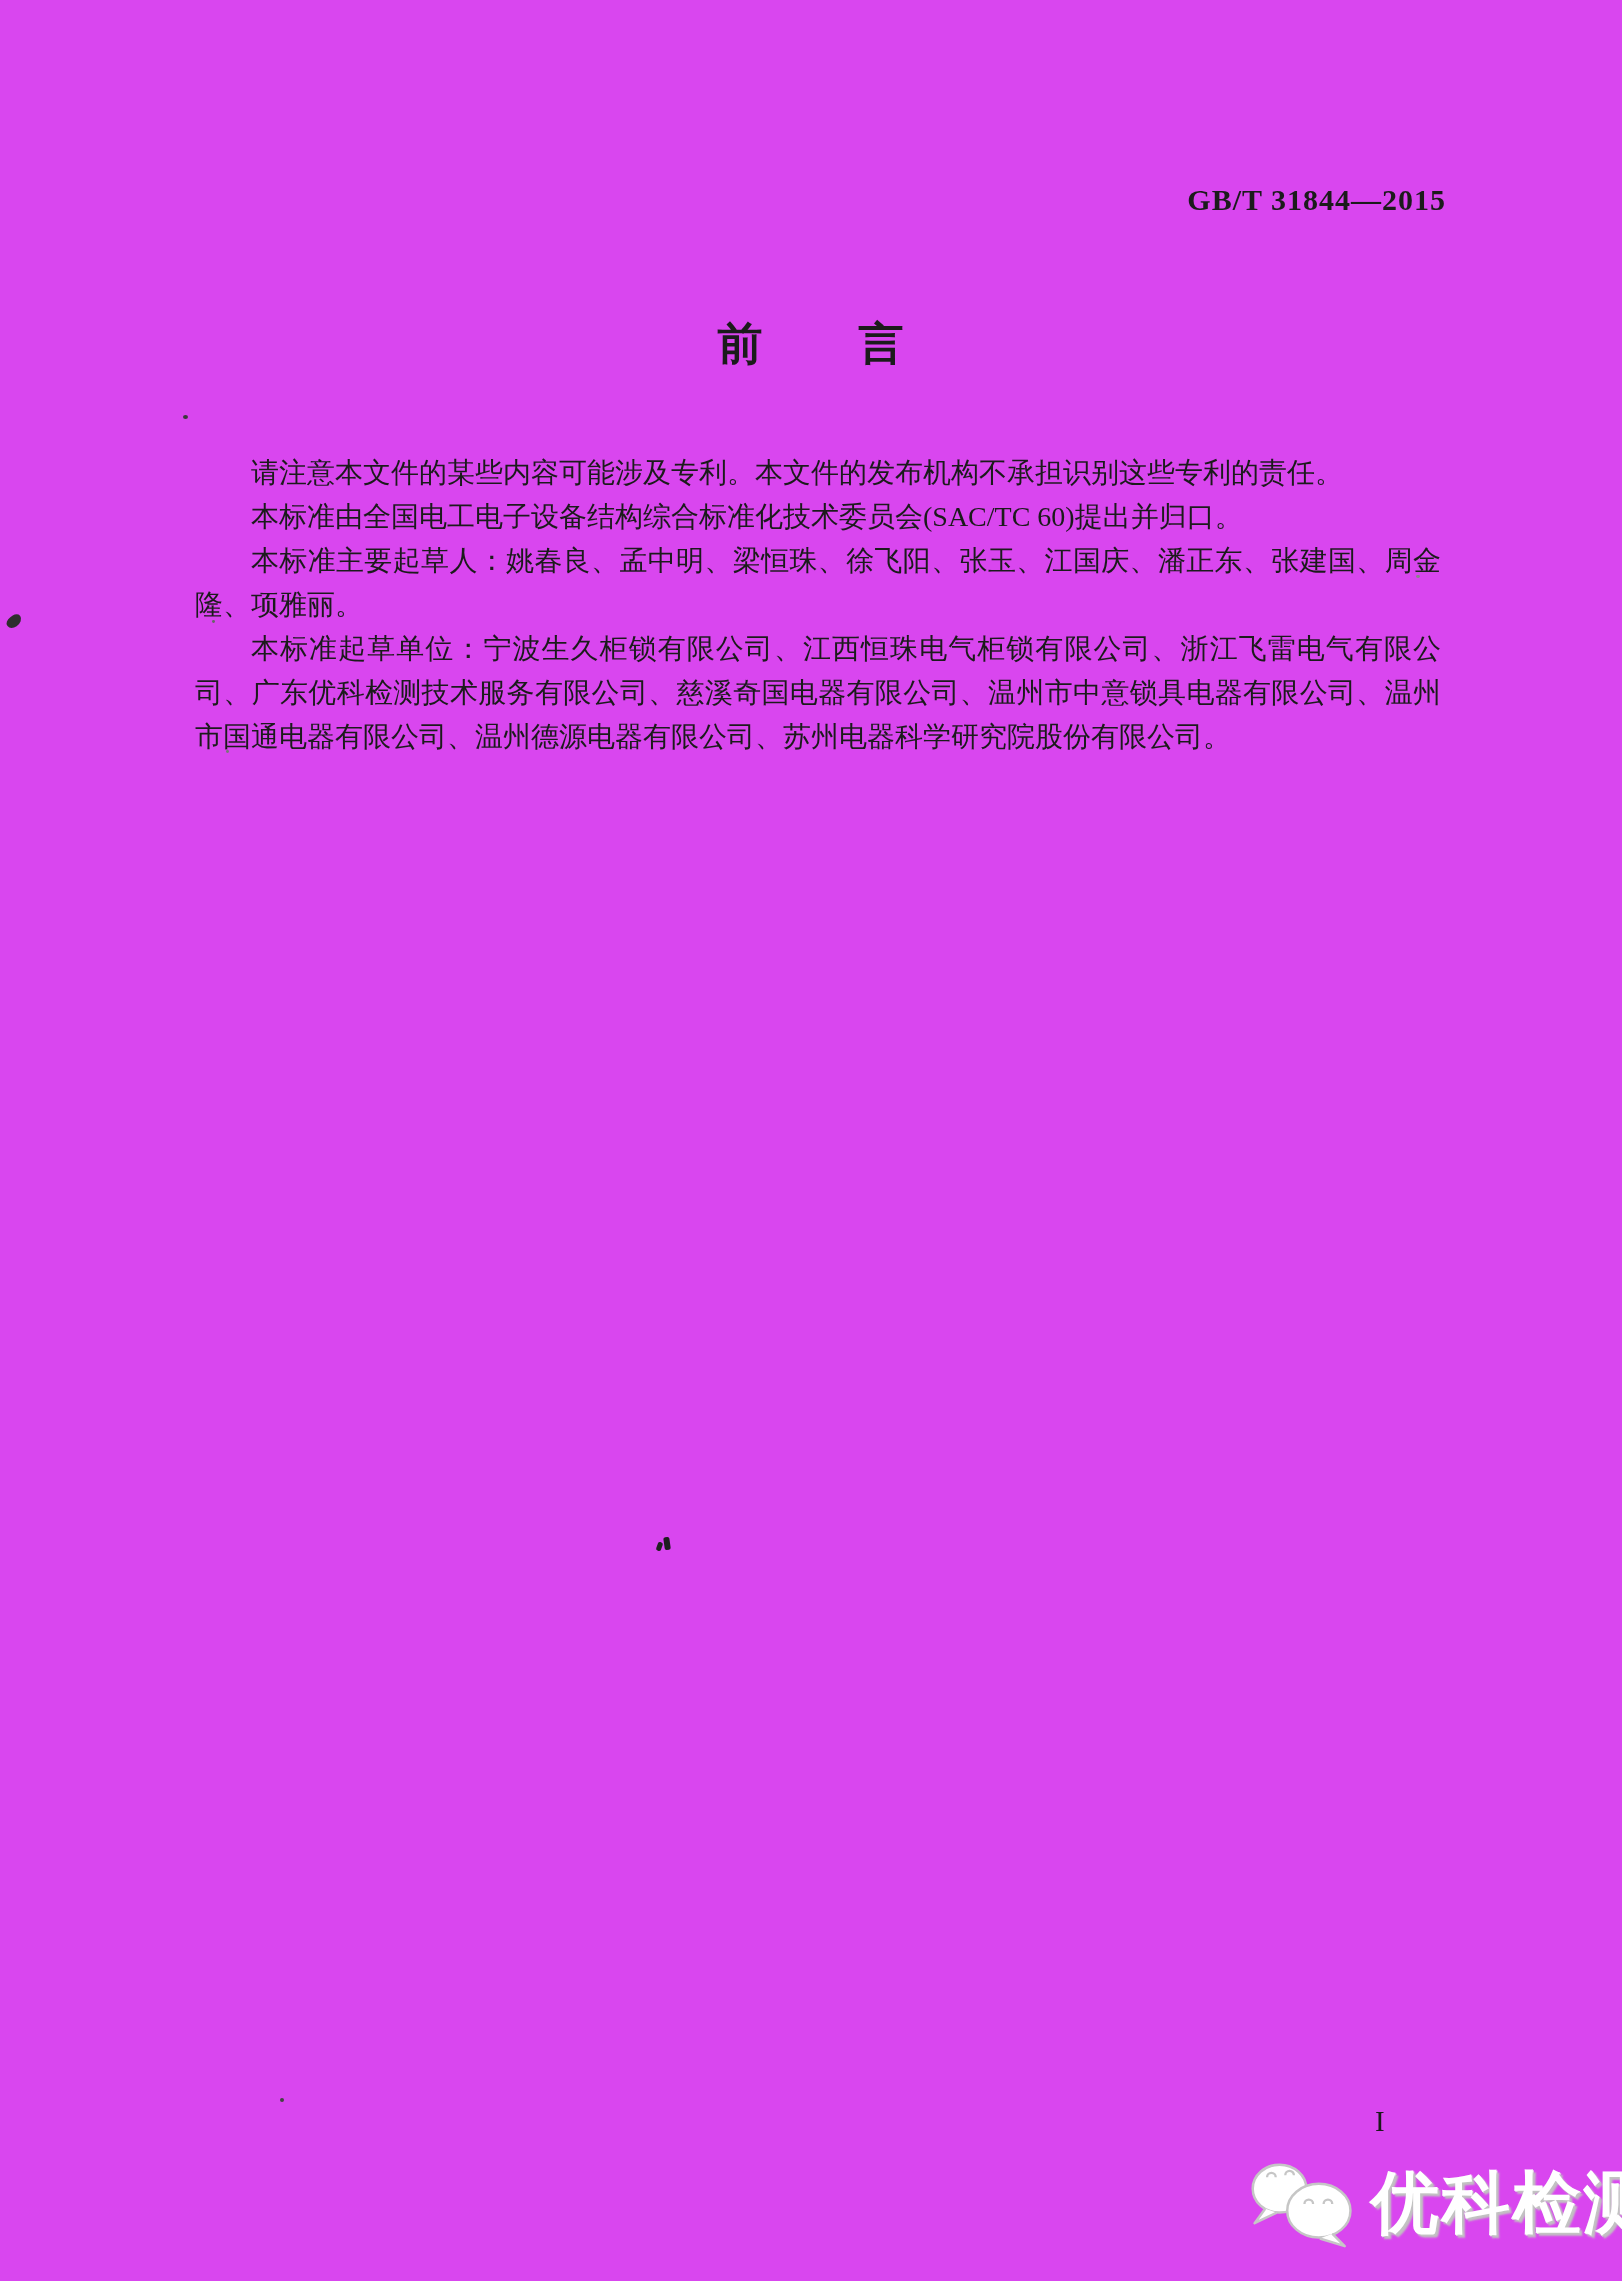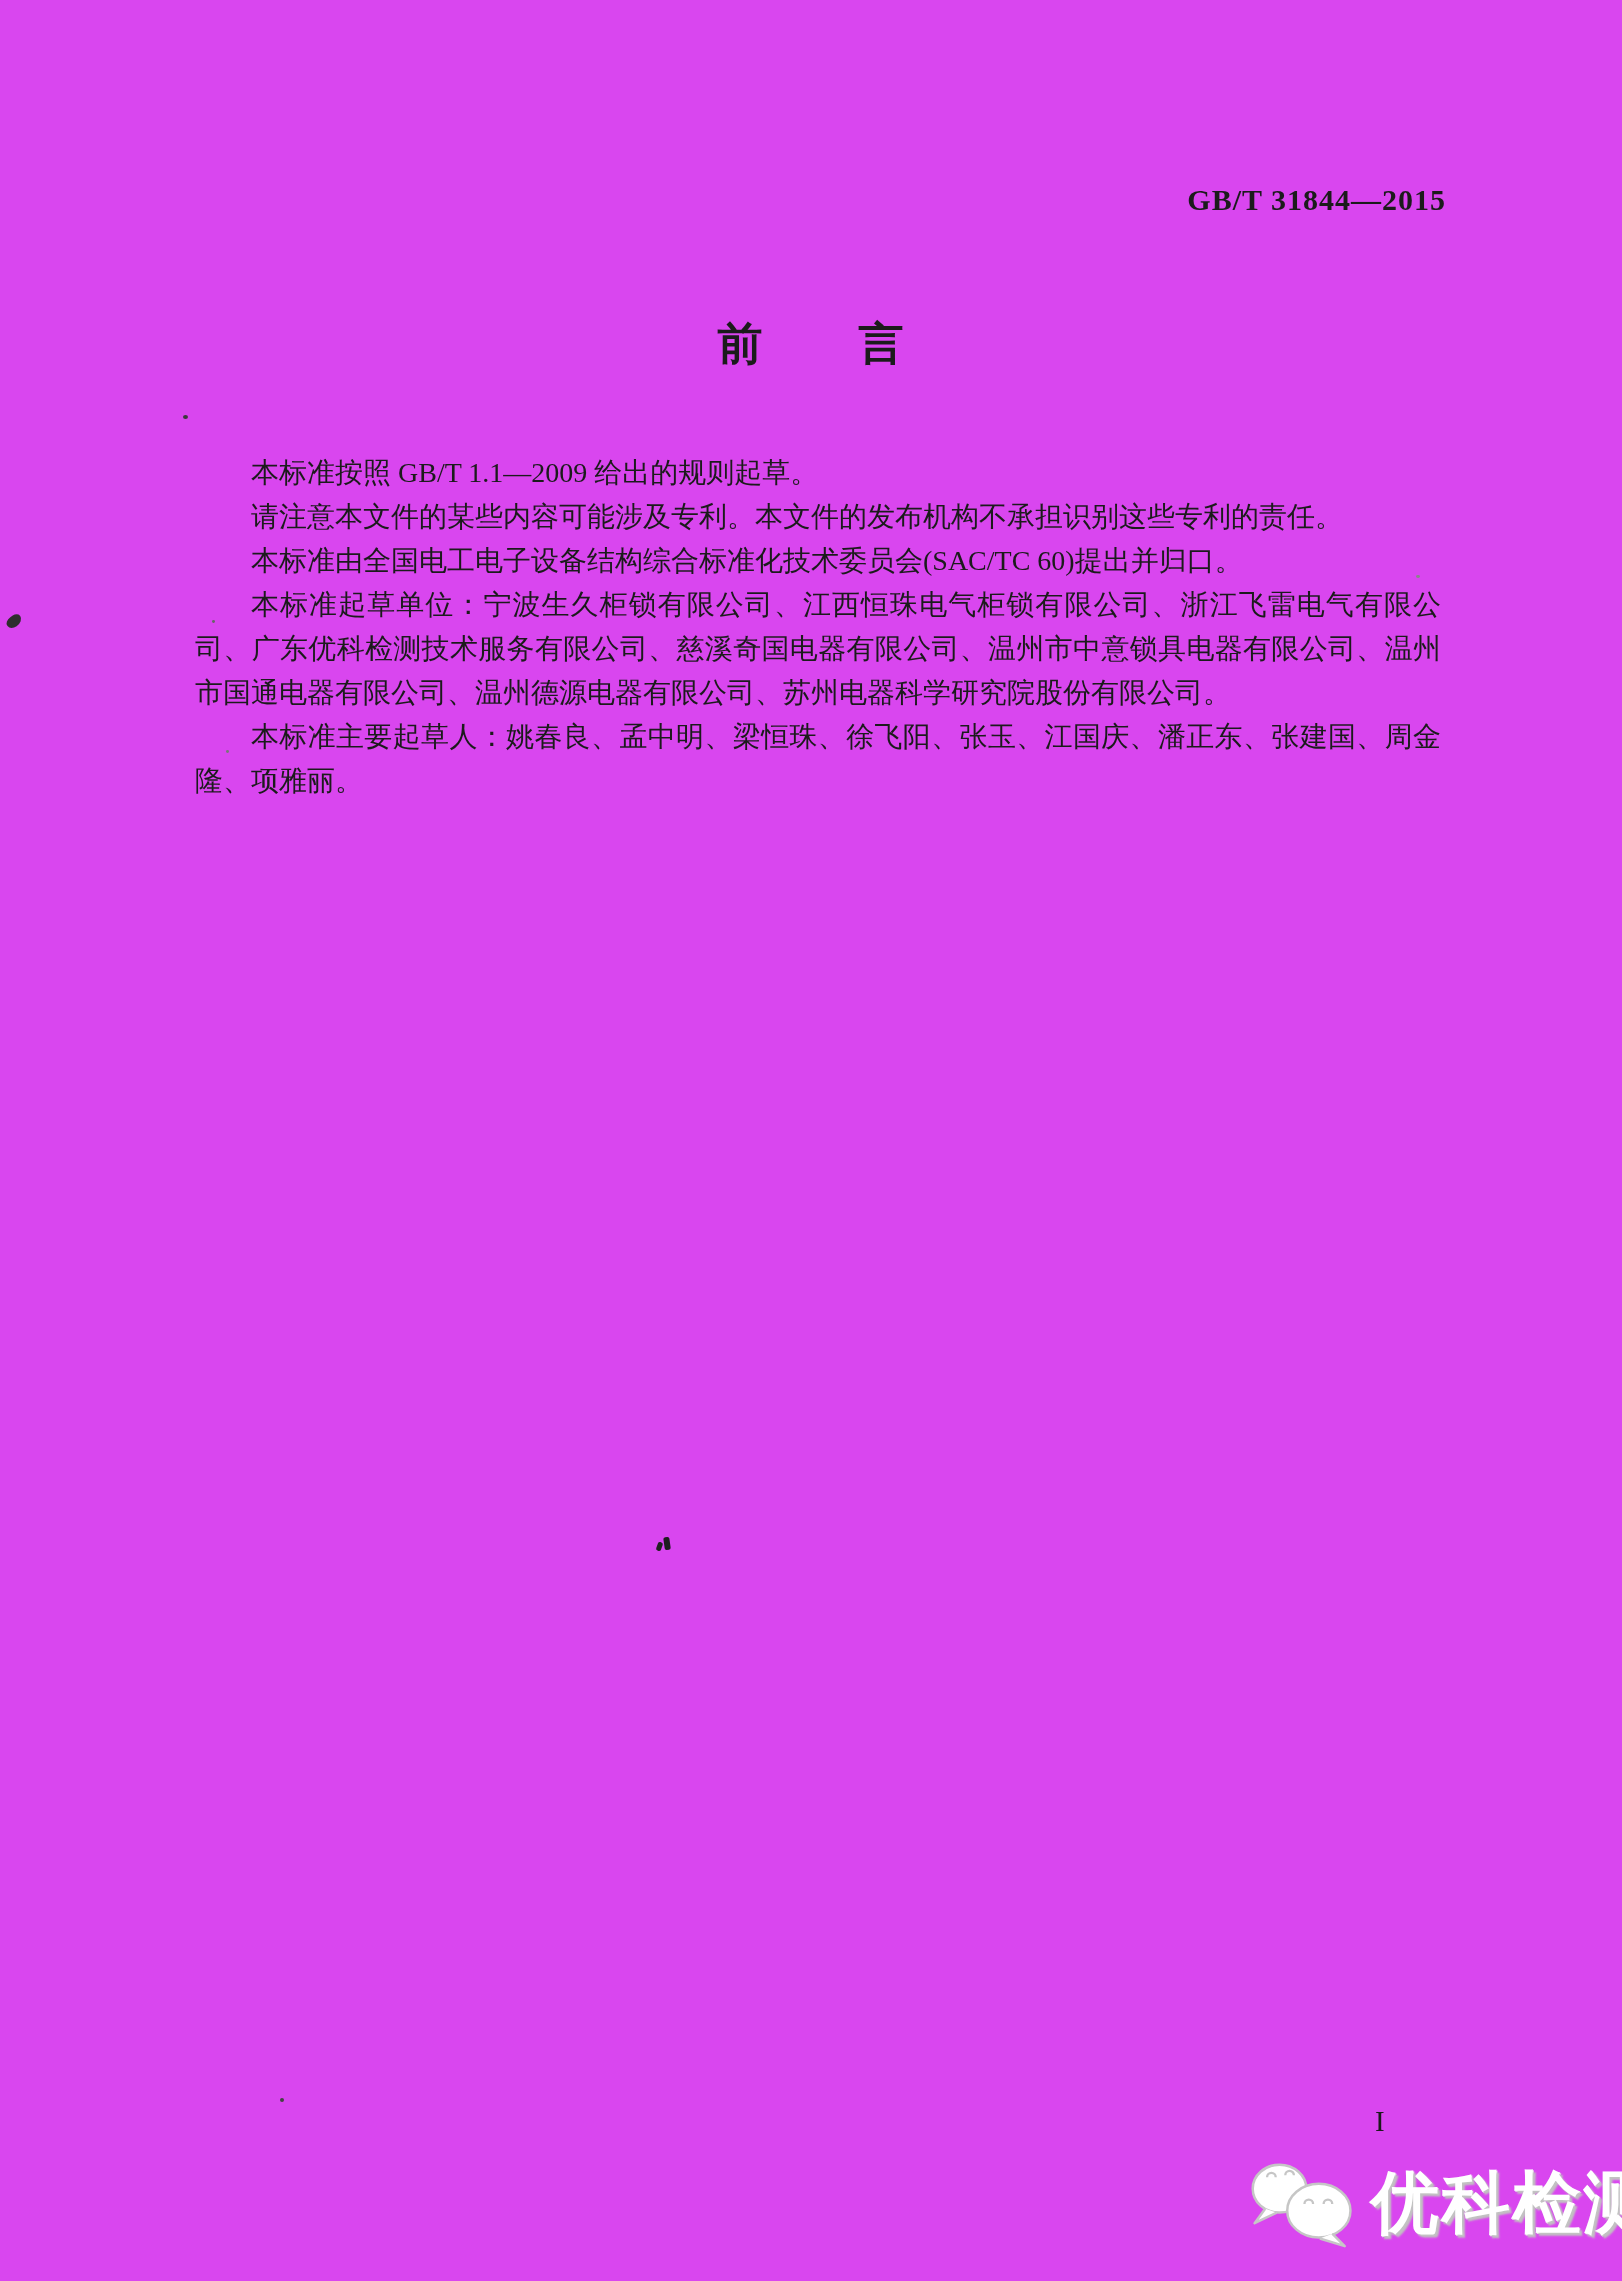--- a/index.html
+++ b/index.html
@@ -97,25 +97,24 @@
 </head>
 <body>
 
 <div class="page">
 
   <div class="header-code">GB/T 31844—2015</div>
 
   <h1 class="doc-title">前　　言</h1>
 
   <div class="body-text">
-    <p>本标准按照 GB/T 1.1—2009 给出的规则起草。</p>
     <p>请注意本文件的某些内容可能涉及专利。本文件的发布机构不承担识别这些专利的责任。</p>
     <p>本标准由全国电工电子设备结构综合标准化技术委员会(SAC/TC 60)提出并归口。</p>
+    <p>本标准主要起草人：姚春良、孟中明、梁恒珠、徐飞阳、张玉、江国庆、潘正东、张建国、周金隆、项雅丽。</p>
     <p>本标准起草单位：宁波生久柜锁有限公司、江西恒珠电气柜锁有限公司、浙江飞雷电气有限公司、广东优科检测技术服务有限公司、慈溪奇国电器有限公司、温州市中意锁具电器有限公司、温州市国通电器有限公司、温州德源电器有限公司、苏州电器科学研究院股份有限公司。</p>
-    <p>本标准主要起草人：姚春良、孟中明、梁恒珠、徐飞阳、张玉、江国庆、潘正东、张建国、周金隆、项雅丽。</p>
   </div>
 
   <div class="page-number">I</div>
 
   <div class="watermark">
     <svg class="wm-logo" viewBox="0 0 120 105" xmlns="http://www.w3.org/2000/svg">
 
       <ellipse cx="35" cy="37" rx="28" ry="25" fill="#ffffff" stroke="#c6c6c6" stroke-width="2.6"></ellipse>
       <path d="M 20 58 L 9 73 L 32 62" fill="#ffffff" stroke="#c6c6c6" stroke-width="2.6" stroke-linejoin="round"></path>
       <path d="M 22 25 a 4.5 4.5 0 0 1 9 0" fill="none" stroke="#c6c6c6" stroke-width="2.4"></path>

